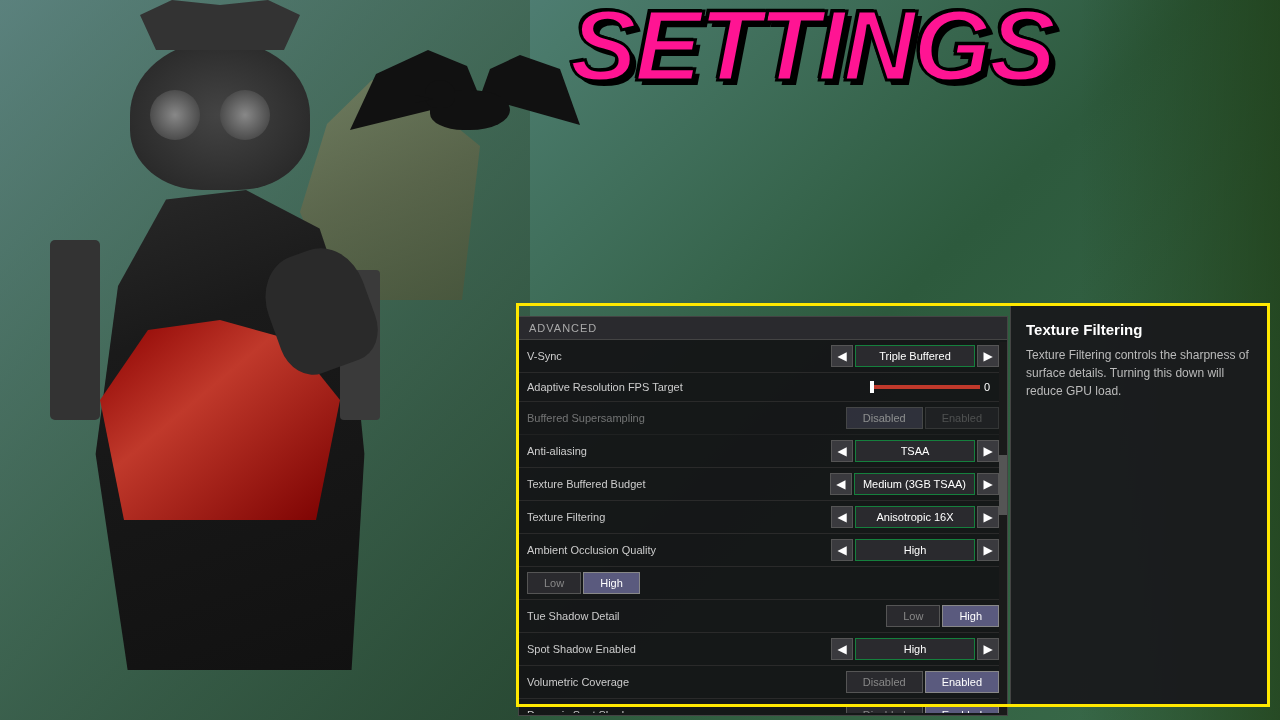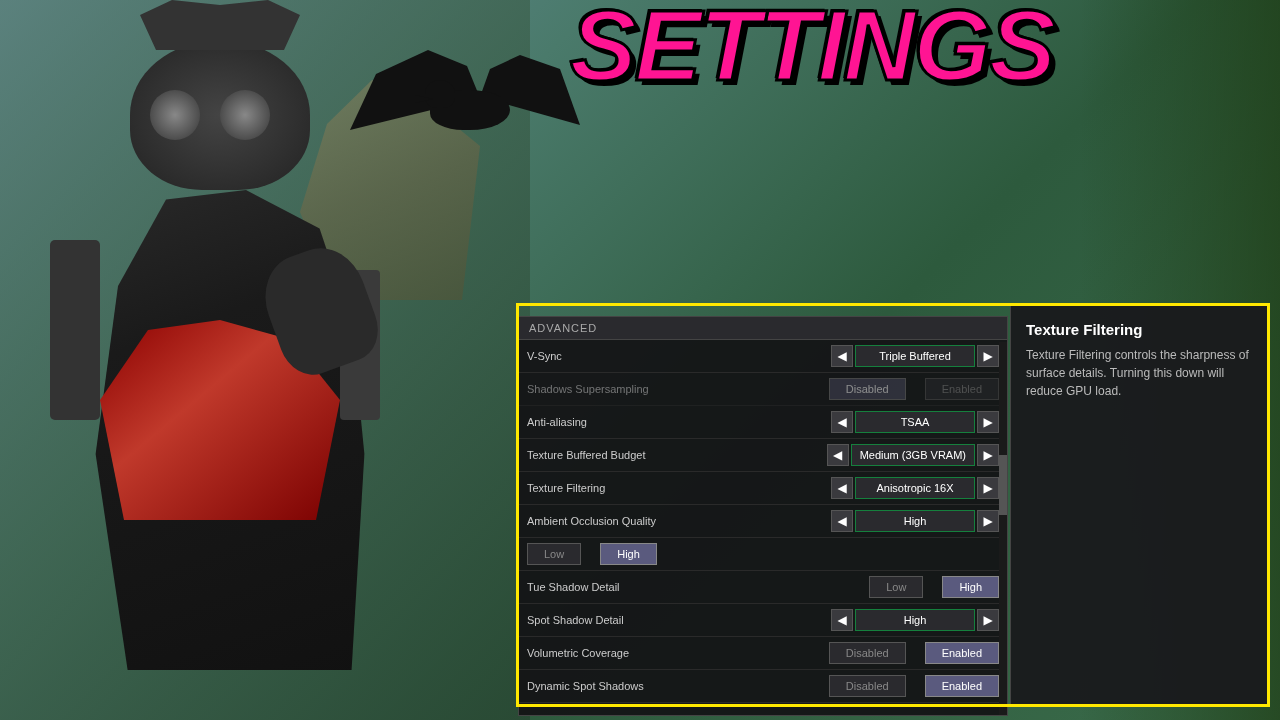--- a/index.html
+++ b/index.html
@@ -222,21 +222,21 @@
       min-width: 120px;
       height: 22px;
       display: flex;
       align-items: center;
       justify-content: center;
     }
 
     
     .toggle-group {
       display: flex;
-      gap: 19px;
+      gap: 2px;
       border-radius: 8px;
     }
 
     .toggle-btn {
       padding: 3px 16px;
       font-size: 11px;
       border: 1px solid #555;
       cursor: pointer;
       height: 22px;
       display: flex;
@@ -419,42 +419,53 @@
   <div class="settings-list" id="settings-list">
 
   <div class="setting-row">
         <div class="setting-label">V-Sync</div>
         <div class="setting-control">
           <div class="arrow-btn">◀</div>
           <div class="value-display">Triple Buffered</div>
           <div class="arrow-btn">▶</div>
         </div>
       </div>
+      <div class="setting-row">
+        <div class="setting-label">Adaptive Resolution FPS Target</div>
+        <div class="setting-control">
+          <div class="slider-container">
+            <div class="slider-track">
+              <div class="slider-thumb"></div>
+            </div>
+            <div class="slider-value">0</div>
+          </div>
+        </div>
+      </div>
       <div class="setting-row disabled-row">
-        <div class="setting-label">Shadows Supersampling</div>
+        <div class="setting-label">Buffered Supersampling</div>
         <div class="setting-control">
           <div class="toggle-group">
             <div class="toggle-btn active">Disabled</div>
             <div class="toggle-btn inactive">Enabled</div>
           </div>
         </div>
       </div>
       <div class="setting-row">
         <div class="setting-label">Anti-aliasing</div>
         <div class="setting-control">
           <div class="arrow-btn">◀</div>
           <div class="value-display">TSAA</div>
           <div class="arrow-btn">▶</div>
         </div>
       </div>
       <div class="setting-row">
         <div class="setting-label">Texture Buffered Budget</div>
         <div class="setting-control">
           <div class="arrow-btn">◀</div>
-          <div class="value-display">Medium (3GB VRAM)</div>
+          <div class="value-display">Medium (3GB TSAA)</div>
           <div class="arrow-btn">▶</div>
         </div>
       </div>
       <div class="setting-row">
         <div class="setting-label">Texture Filtering</div>
         <div class="setting-control">
           <div class="arrow-btn">◀</div>
           <div class="value-display">Anisotropic 16X</div>
           <div class="arrow-btn">▶</div>
         </div>
@@ -478,21 +489,21 @@
       <div class="setting-row">
         <div class="setting-label">Tue Shadow Detail</div>
         <div class="setting-control">
           <div class="toggle-group">
             <div class="toggle-btn inactive">Low</div>
             <div class="toggle-btn active-bright">High</div>
           </div>
         </div>
       </div>
       <div class="setting-row">
-        <div class="setting-label">Spot Shadow Detail</div>
+        <div class="setting-label">Spot Shadow Enabled</div>
         <div class="setting-control">
           <div class="arrow-btn">◀</div>
           <div class="value-display">High</div>
           <div class="arrow-btn">▶</div>
         </div>
       </div>
       <div class="setting-row">
         <div class="setting-label">Volumetric Coverage</div>
         <div class="setting-control">
           <div class="toggle-group">

